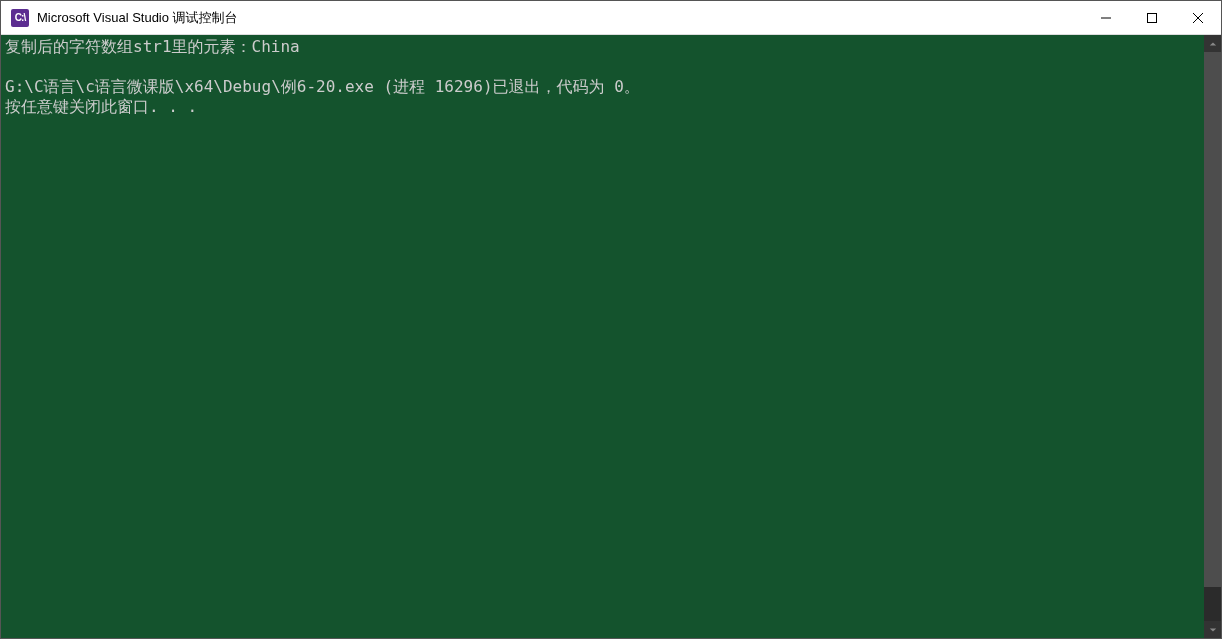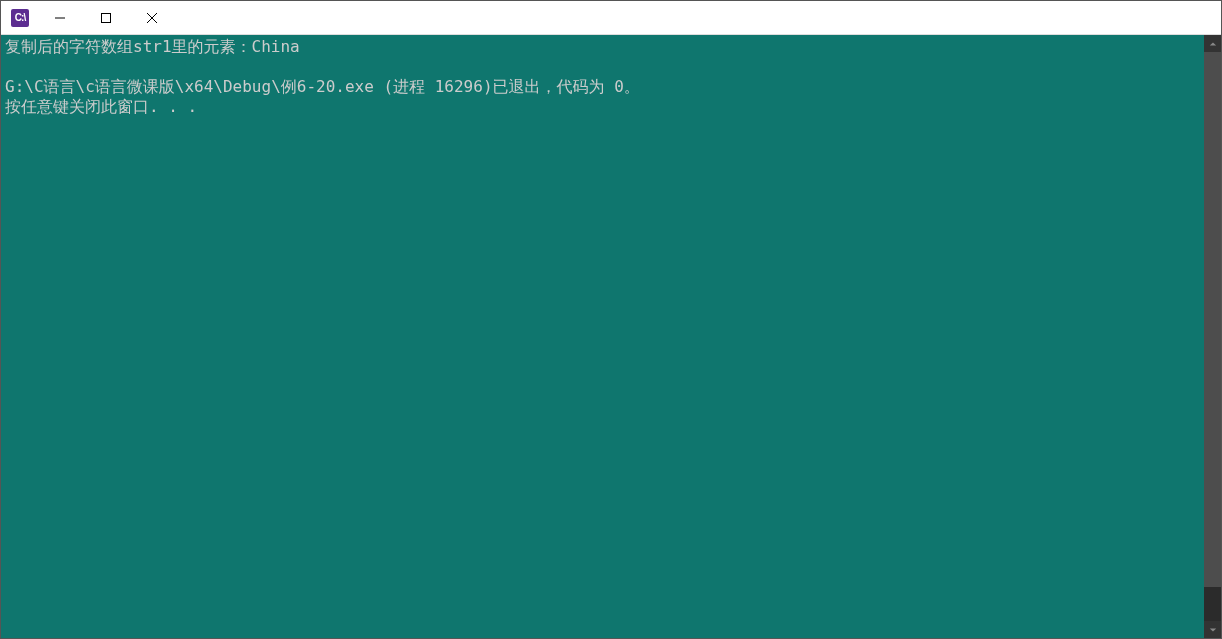--- a/index.html
+++ b/index.html
@@ -4,37 +4,38 @@
 <style>
   * { margin: 0; padding: 0; box-sizing: border-box; }
   html, body { width: 1222px; height: 639px; overflow: hidden; font-family: "Segoe UI", "Microsoft YaHei", sans-serif; }
   .window { width: 1222px; height: 639px; display: flex; flex-direction: column; background: #000; border: 1px solid #555; }
   .titlebar { height: 34px; background: #fff; display: flex; align-items: center; border-bottom: 1px solid #ddd; }
   .titlebar-icon { width: 18px; height: 18px; margin: 0 8px 0 10px; background: #5c2d91; color: #fff; font-size: 10px; display: flex; align-items: center; justify-content: center; border-radius: 2px; font-weight: bold; letter-spacing: -1px; }
   .titlebar-title { flex: 1; font-size: 13px; color: #000; }
   .win-controls { display: flex; height: 100%; }
   .win-btn { width: 46px; height: 100%; display: flex; align-items: center; justify-content: center; cursor: pointer; }
   .win-btn svg { width: 10px; height: 10px; stroke: #000; stroke-width: 1; fill: none; }
-  .console-area { flex: 1; display: flex; background: #0f766e; }
+  .console-area { flex: 1; display: flex; background: #14532d; }
   .console-text { flex: 1; padding: 2px 4px; color: #cccccc; font-family: "NSimSun","SimSun","Consolas",monospace; font-size: 16px; line-height: 20px; white-space: pre; }
   .scrollbar { width: 17px; background: #2b2b2b; display: flex; flex-direction: column; }
   .sb-btn { height: 17px; background: #333; display: flex; align-items: center; justify-content: center; cursor: pointer; }
   .sb-btn svg { width: 8px; height: 8px; fill: #888; }
   .sb-track { flex: 1; position: relative; }
   .sb-thumb { position: absolute; left: 0; right: 0; background: #4d4d4d; }
 </style>
 </head>
 <body>
 
 <div class="window">
 
   <div class="titlebar">
     <div class="titlebar-icon">
       <span>C:\</span>
     </div>
+    <div class="titlebar-title">Microsoft Visual Studio 调试控制台</div>
     <div class="win-controls">
       <div class="win-btn">
         <svg viewBox="0 0 10 10">
             <line x1="0" y1="5" x2="10" y2="5"></line>
           </svg>
       </div>
       <div class="win-btn">
         <svg viewBox="0 0 10 10">
             <rect x="0.5" y="0.5" width="9" height="9"></rect>
           </svg>

